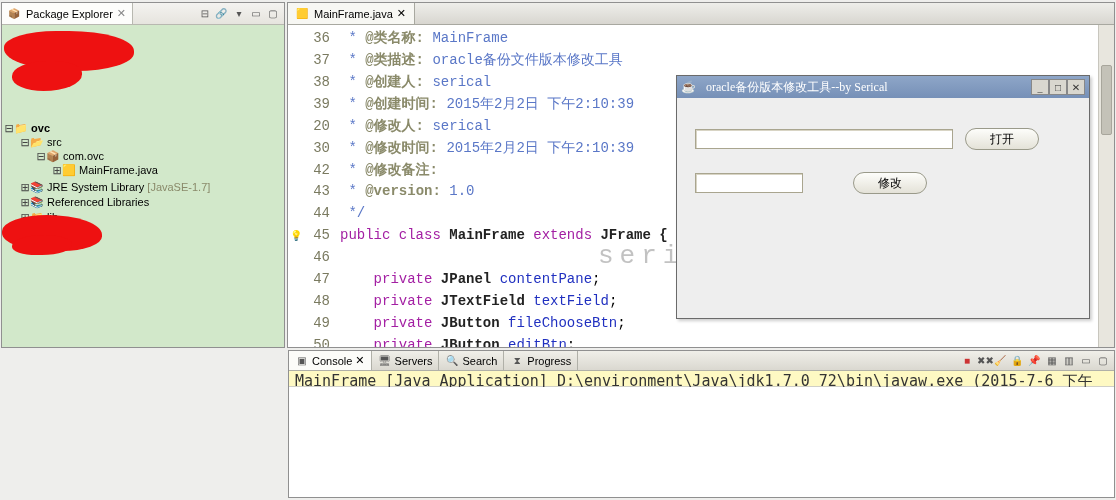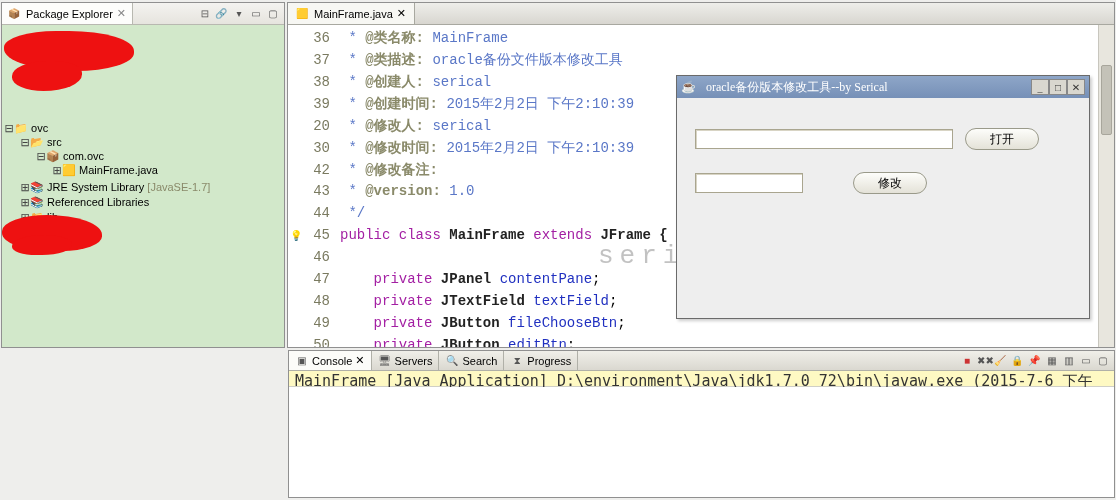--- a/index.html
+++ b/index.html
@@ -31,21 +31,21 @@
   }
   .view-tab .x { color: #888; cursor: pointer; }
   .view-toolbar { margin-left: auto; display: flex; gap: 3px; padding-right: 4px; }
   .ico { width: 14px; height: 14px; display: inline-block; text-align: center; line-height: 14px; font-size: 10px; color: #555; }
   .explorer-body { flex: 1; padding: 4px 2px; overflow: hidden; position: relative; }
   .tree { list-style: none; margin: 0; padding: 0; }
   .tree ul { list-style: none; margin: 0; padding-left: 16px; }
   .tree li { padding: 1px 0; white-space: nowrap; }
   .tw { display: inline-block; width: 10px; text-align: center; color: #444; }
   .nicon { display: inline-block; width: 14px; text-align: center; }
-  .projlabel { color: #000; }
+  .projlabel { color: #000; font-weight: bold; }
   .bracket { color: #8a8a6a; }
   .redscrib { position: absolute; background: #e11; border-radius: 50%; }
   .rs1 { top: 6px; left: 2px; width: 130px; height: 40px; border-radius: 40% 50% 45% 55%; }
   .rs2 { top: 36px; left: 10px; width: 70px; height: 30px; border-radius: 50% 40% 55% 45%; }
   .rs3 { top: 190px; left: 0; width: 100px; height: 36px; border-radius: 45% 55% 40% 50%; }
   .rs4 { top: 210px; left: 10px; width: 60px; height: 20px; border-radius: 55% 45% 50% 40%; }
 
   .editor-col {
     flex: 1; display: flex; flex-direction: column;
     margin: 2px 1px; border: 1px solid #909090; min-width: 0;

